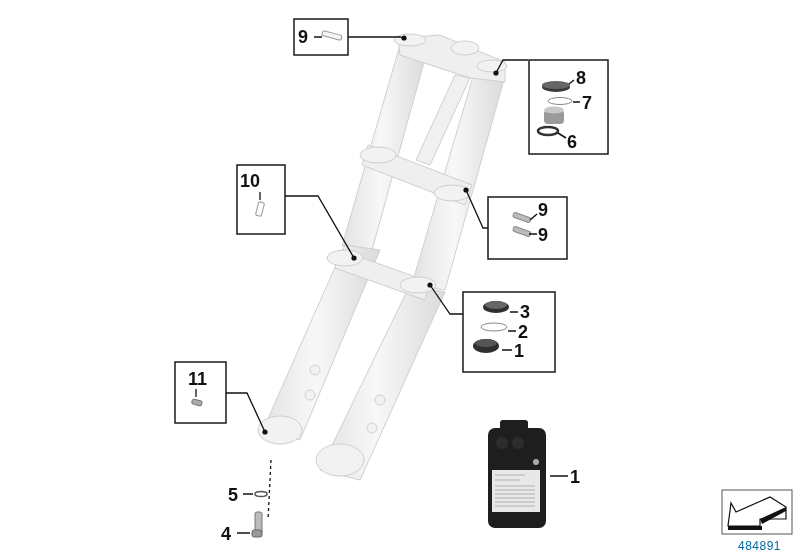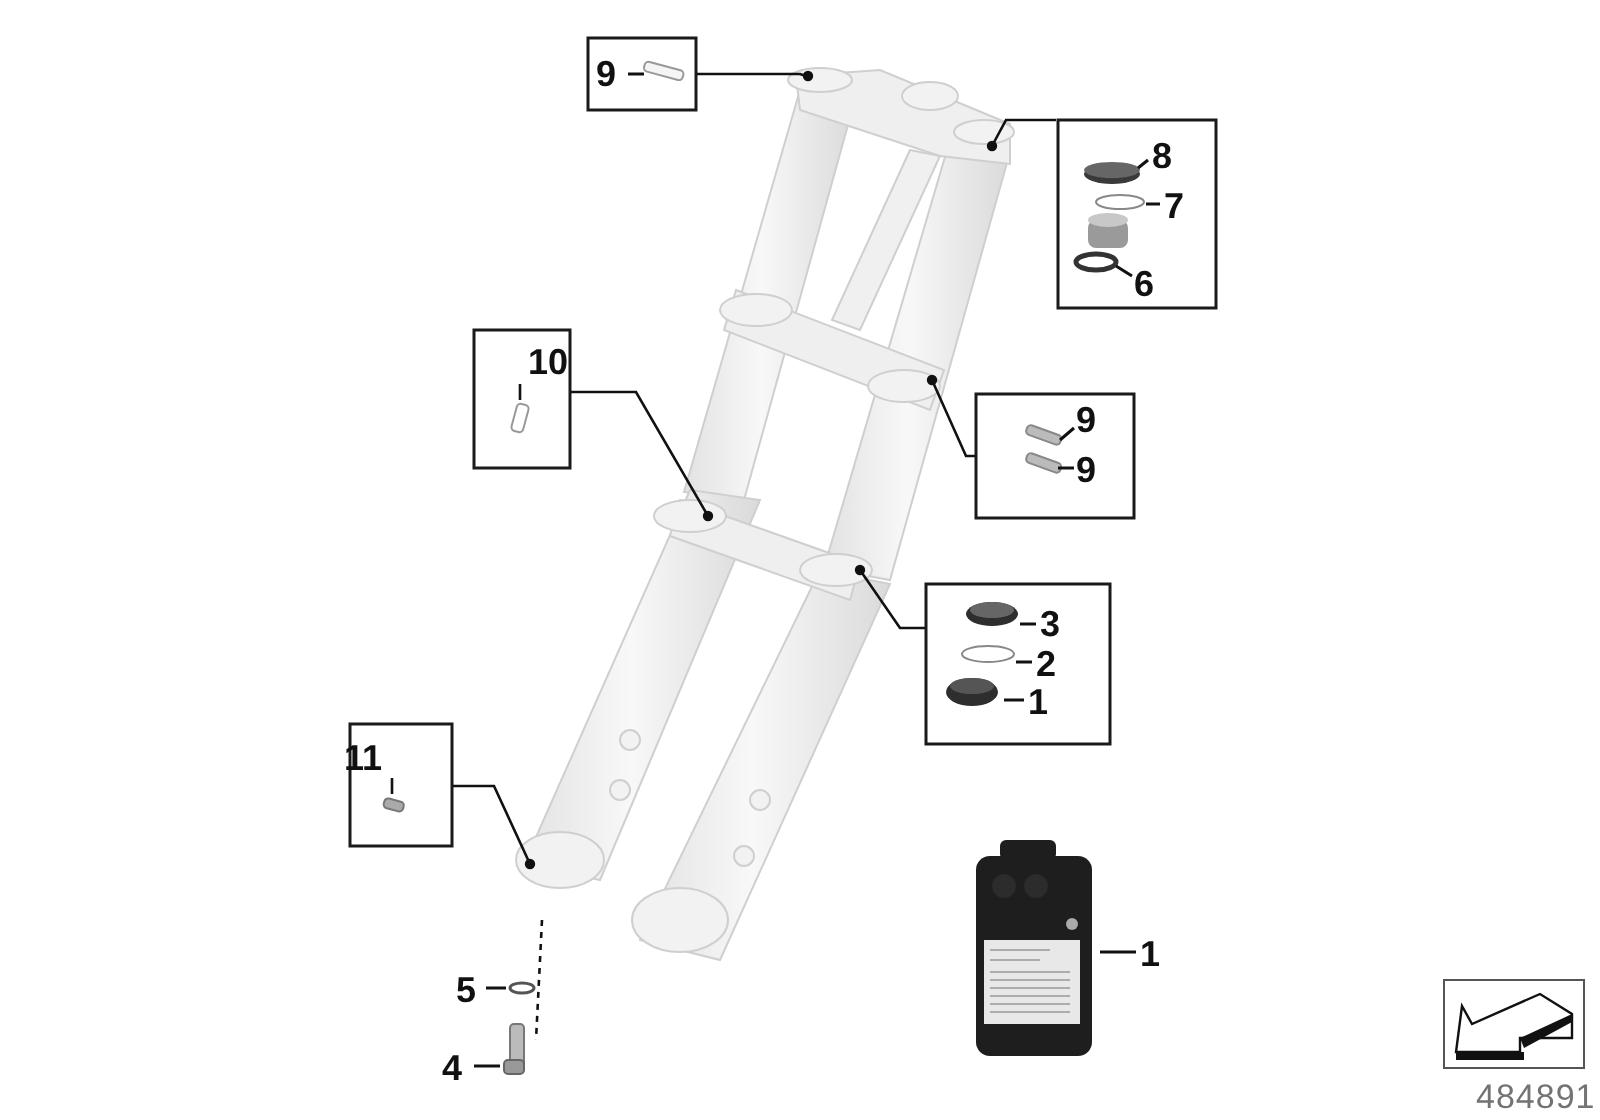--- a/index.html
+++ b/index.html
@@ -1,20 +1,20 @@
 <!DOCTYPE html>
 <html><head>
 <meta charset="utf-8">
 <style>
   html, body { margin: 0; padding: 0; background: #ffffff; }
   body { width: 800px; height: 560px; position: relative; overflow: hidden;
          font-family: "Liberation Sans", sans-serif; }
   #diagram { position: absolute; left: 0; top: 0; width: 800px; height: 560px; }
   .num { position: absolute; font-weight: bold; font-size: 18px; color: #111; line-height: 1; }
-  .footer-id { position: absolute; left: 738px; top: 539px; font-size: 17px; color: #737373; letter-spacing: 0.5px; }
+  .footer-id { position: absolute; left: 738px; top: 539px; font-size: 12px; color: #0369a1; letter-spacing: 0.5px; }
 </style>
 </head>
 <body>
 
 <svg id="diagram" viewBox="0 0 800 560" xmlns="http://www.w3.org/2000/svg">
   <defs>
     <linearGradient id="tube" x1="0" y1="0" x2="1" y2="0">
       <stop offset="0" stop-color="#e2e2e2"></stop>
       <stop offset="0.45" stop-color="#f8f8f8"></stop>
       <stop offset="1" stop-color="#dadada"></stop>
@@ -159,23 +159,23 @@
     <polygon points="728,526 760,526 760,519 786,519 786,507 770,497 736,512 731,503" fill="#fff" stroke="#111" stroke-width="1.2"></polygon>
     <polygon points="728,526 762,526 762,530 728,530" fill="#111"></polygon>
     <polygon points="760,519 786,507 786,511 762,524" fill="#111"></polygon>
   </g>
 </svg>
 
 <span class="num" style="left:298px;top:28px;">9</span>
 <span class="num" style="left:576px;top:69px;">8</span>
 <span class="num" style="left:582px;top:94px;">7</span>
 <span class="num" style="left:567px;top:133px;">6</span>
-<span class="num" style="left:264px;top:172px;">10</span>
+<span class="num" style="left:240px;top:172px;">10</span>
 <span class="num" style="left:538px;top:201px;">9</span>
 <span class="num" style="left:538px;top:226px;">9</span>
 <span class="num" style="left:520px;top:303px;">3</span>
 <span class="num" style="left:518px;top:323px;">2</span>
 <span class="num" style="left:514px;top:342px;">1</span>
-<span class="num" style="left:172px;top:370px;">11</span>
+<span class="num" style="left:188px;top:370px;">11</span>
 <span class="num" style="left:228px;top:486px;">5</span>
 <span class="num" style="left:221px;top:525px;">4</span>
 <span class="num" style="left:570px;top:468px;">1</span>
 <span class="footer-id">484891</span>
 
 </body></html>

